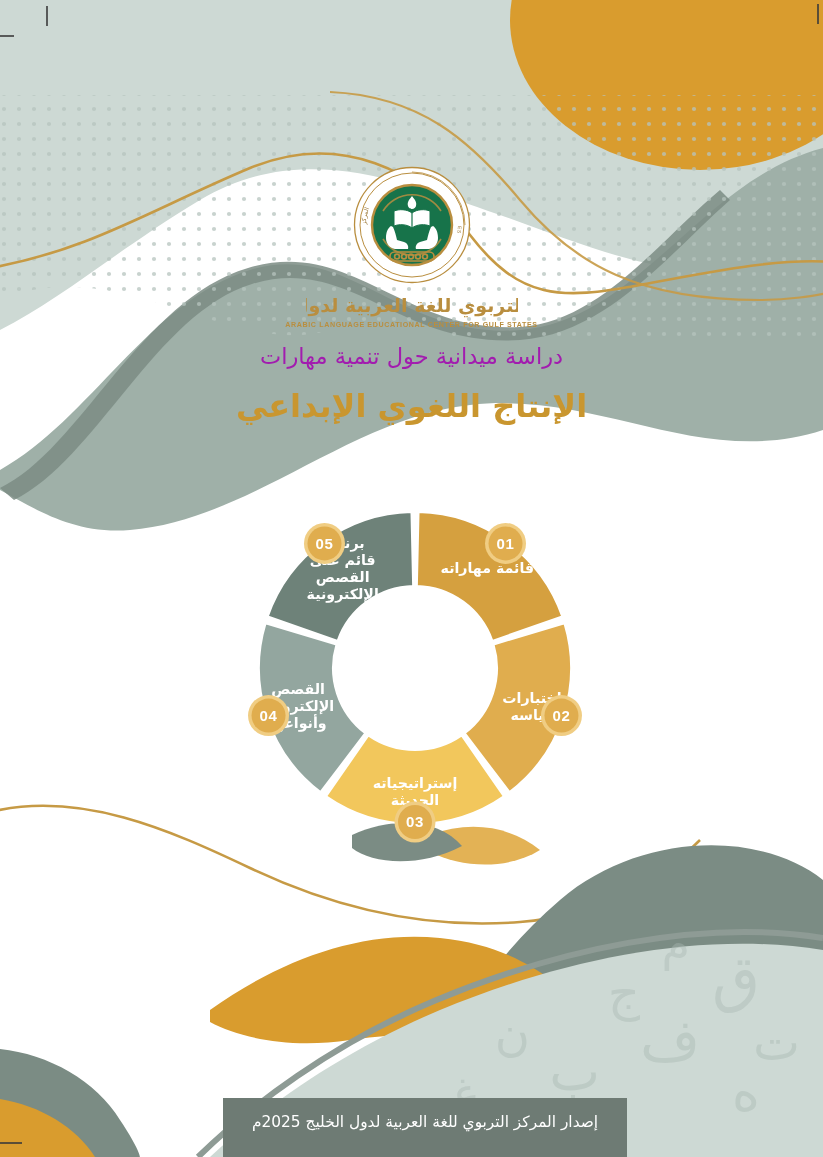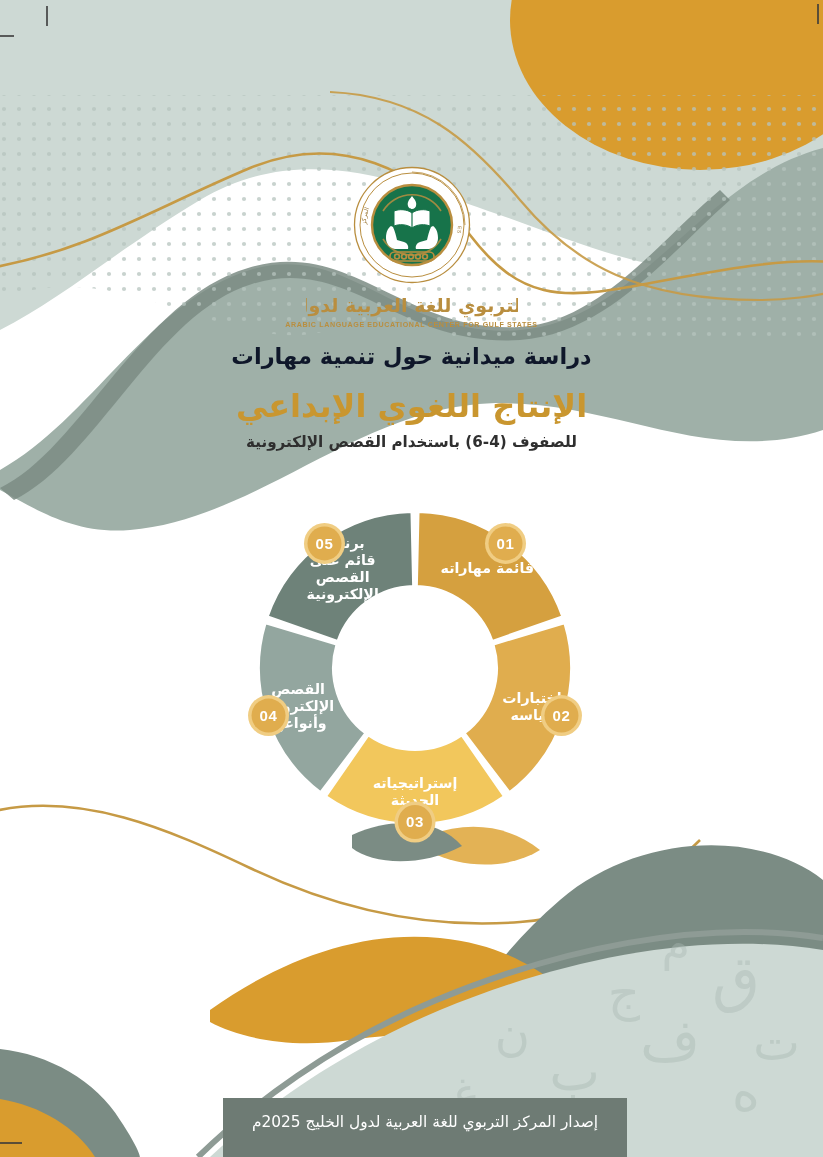--- a/index.html
+++ b/index.html
@@ -58,22 +58,22 @@
   .title-block {
     position: absolute;
     top: 342px;
     left: 0;
     width: 823px;
     text-align: center;
     direction: rtl;
   }
   .title-line-1 {
     font-size: 22.5px;
-    font-weight: 700;
-    color: #0f172a;
+    font-weight: 400;
+    color: #a21caf;
     letter-spacing: -0.2px;
     line-height: 1.25;
     white-space: nowrap;
   }
   .title-line-2 {
     font-size: 32px;
     font-weight: 700;
     color: #c9962f;
     line-height: 1.28;
     margin-top: 16px;
@@ -302,21 +302,20 @@
     <svg class="wordmark-ar" width="212" height="30" viewBox="0 0 212 30" xmlns="http://www.w3.org/2000/svg">
       <text x="106" y="22" text-anchor="middle" direction="rtl" font-family="DejaVu Sans, sans-serif" font-size="19" font-weight="700" fill="#b98e3f">المركز التربوي للغة العربية لدول الخليج</text>
     </svg>
 
     <span class="wordmark-en">ARABIC LANGUAGE EDUCATIONAL CENTER FOR GULF STATES</span>
   </div>
 
   <div class="title-block">
     <div class="title-line-1">دراسة ميدانية حول تنمية مهارات</div>
     <div class="title-line-2">الإنتاج اللغوي الإبداعي</div>
-    <div class="title-line-3">للصفوف (4-6) باستخدام القصص الإلكترونية</div>
   </div>
 
   <div class="donut-wrap">
     <svg class="donut-svg" id="donut" viewBox="0 0 428 420" width="428" height="420" xmlns="http://www.w3.org/2000/svg" aria-hidden="false">
       <g id="donut-segments">
           <path d="M217.53922403735388,44.04015294565906 A156,156 0 0,1 361.23294844698376,148.4397547367372 L291.3916780298248,172.8978197975157 A82,82 0 0,0 215.86036135296806,118.02110603553874 Z" fill="#d5a03f" stroke="#ffffff" stroke-width="2" stroke-linejoin="round"></path>
           <path d="M363.4203091958691,155.17175890344492 A156,156 0 0,1 308.5341904414509,324.0938630133638 L263.6910488217883,265.22882543010144 A82,82 0 0,0 292.5414445773158,176.4364373723236 Z" fill="#e0ad4e" stroke="#ffffff" stroke-width="2" stroke-linejoin="round"></path>
           <path d="M302.8076056552117,328.25447040079507 A156,156 0 0,1 125.1923943447883,328.25447040079507 L167.31907907867077,267.41581136452044 A82,82 0 0,0 260.68092092132923,267.41581136452044 Z" fill="#f2c75c" stroke="#ffffff" stroke-width="2" stroke-linejoin="round"></path>
           <path d="M119.4658095585491,324.0938630133638 A156,156 0 0,1 64.57969080413088,155.17175890344492 L135.45855542268419,176.4364373723236 A82,82 0 0,0 164.30895117821171,265.22882543010144 Z" fill="#93a69f" stroke="#ffffff" stroke-width="2" stroke-linejoin="round"></path>
           <path d="M66.76705155301619,148.43975473673723 A156,156 0 0,1 210.460775962646,44.04015294565906 L212.1396386470319,118.02110603553874 A82,82 0 0,0 136.60832197017518,172.89781979751572 Z" fill="#6e8279" stroke="#ffffff" stroke-width="2" stroke-linejoin="round"></path>

